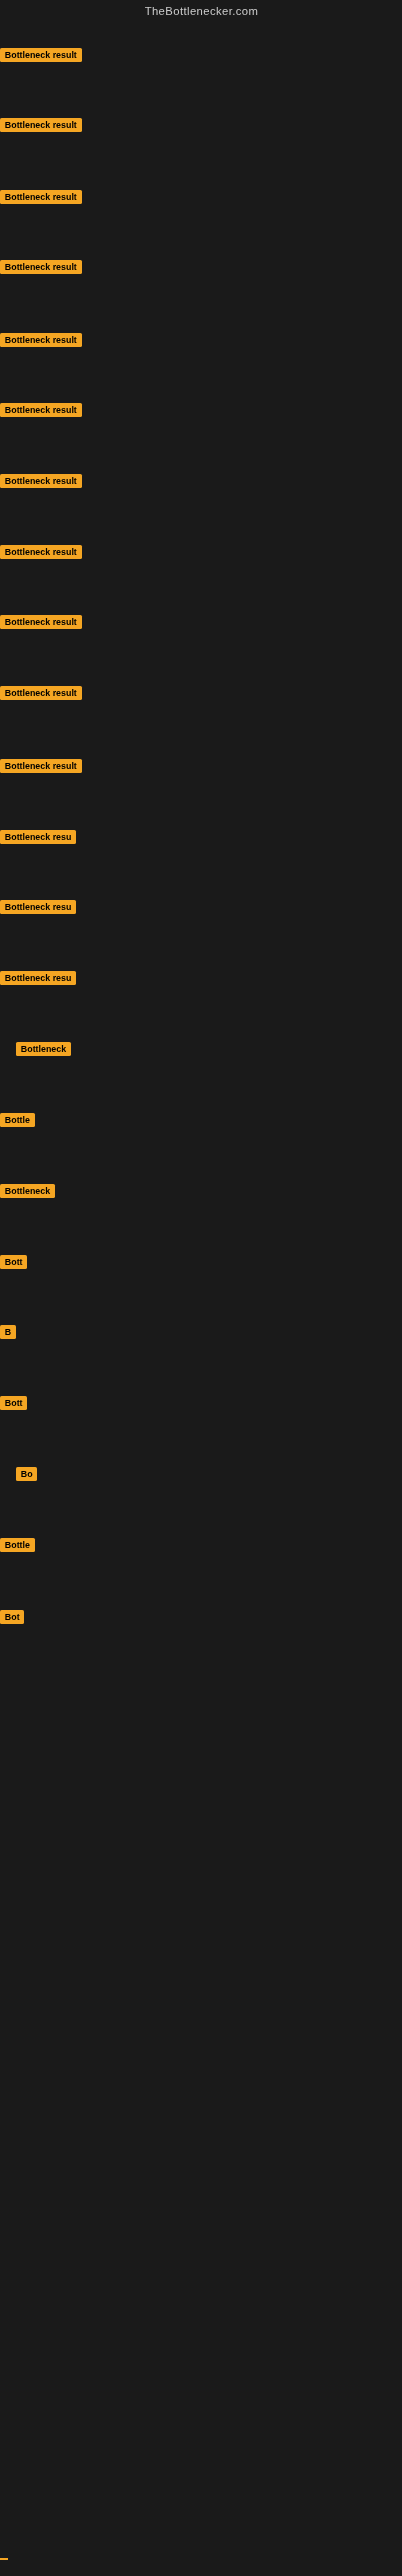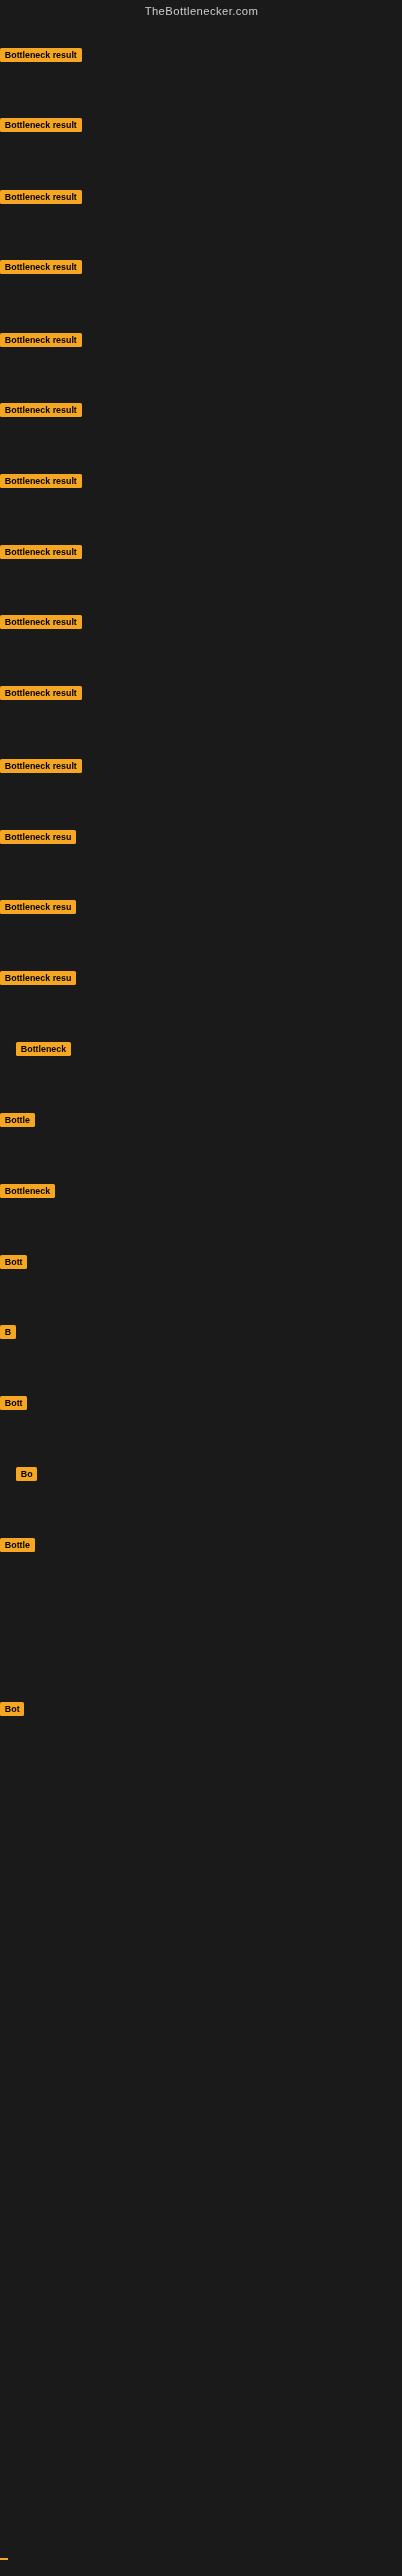--- a/index.html
+++ b/index.html
@@ -60,15 +60,15 @@
 <div class="result-item" style="top: 898px; left: 0px;"><span class="bottleneck-badge">Bottleneck resu</span></div>
 <div class="result-item" style="top: 969px; left: 0px;"><span class="bottleneck-badge">Bottleneck resu</span></div>
 <div class="result-item" style="top: 1040px; left: 16px;"><span class="bottleneck-badge">Bottleneck</span></div>
 <div class="result-item" style="top: 1111px; left: 0px;"><span class="bottleneck-badge">Bottle</span></div>
 <div class="result-item" style="top: 1182px; left: 0px;"><span class="bottleneck-badge">Bottleneck</span></div>
 <div class="result-item" style="top: 1253px; left: 0px;"><span class="bottleneck-badge">Bott</span></div>
 <div class="result-item" style="top: 1323px; left: 0px;"><span class="bottleneck-badge">B</span></div>
 <div class="result-item" style="top: 1394px; left: 0px;"><span class="bottleneck-badge">Bott</span></div>
 <div class="result-item" style="top: 1465px; left: 16px;"><span class="bottleneck-badge">Bo</span></div>
 <div class="result-item" style="top: 1536px; left: 0px;"><span class="bottleneck-badge">Bottle</span></div>
-<div class="result-item" style="top: 1700px; left: 0px;"><span class="bottleneck-badge">Bot</span></div>
+<div class="result-item" style="top: 1608px; left: 0px;"><span class="bottleneck-badge">Bot</span></div>
 <div style="position: absolute; bottom: 16px; left: 0px; width: 8px; height: 1.6px; background-color: rgb(245, 166, 35);"></div>
 
 
 </body></html>

